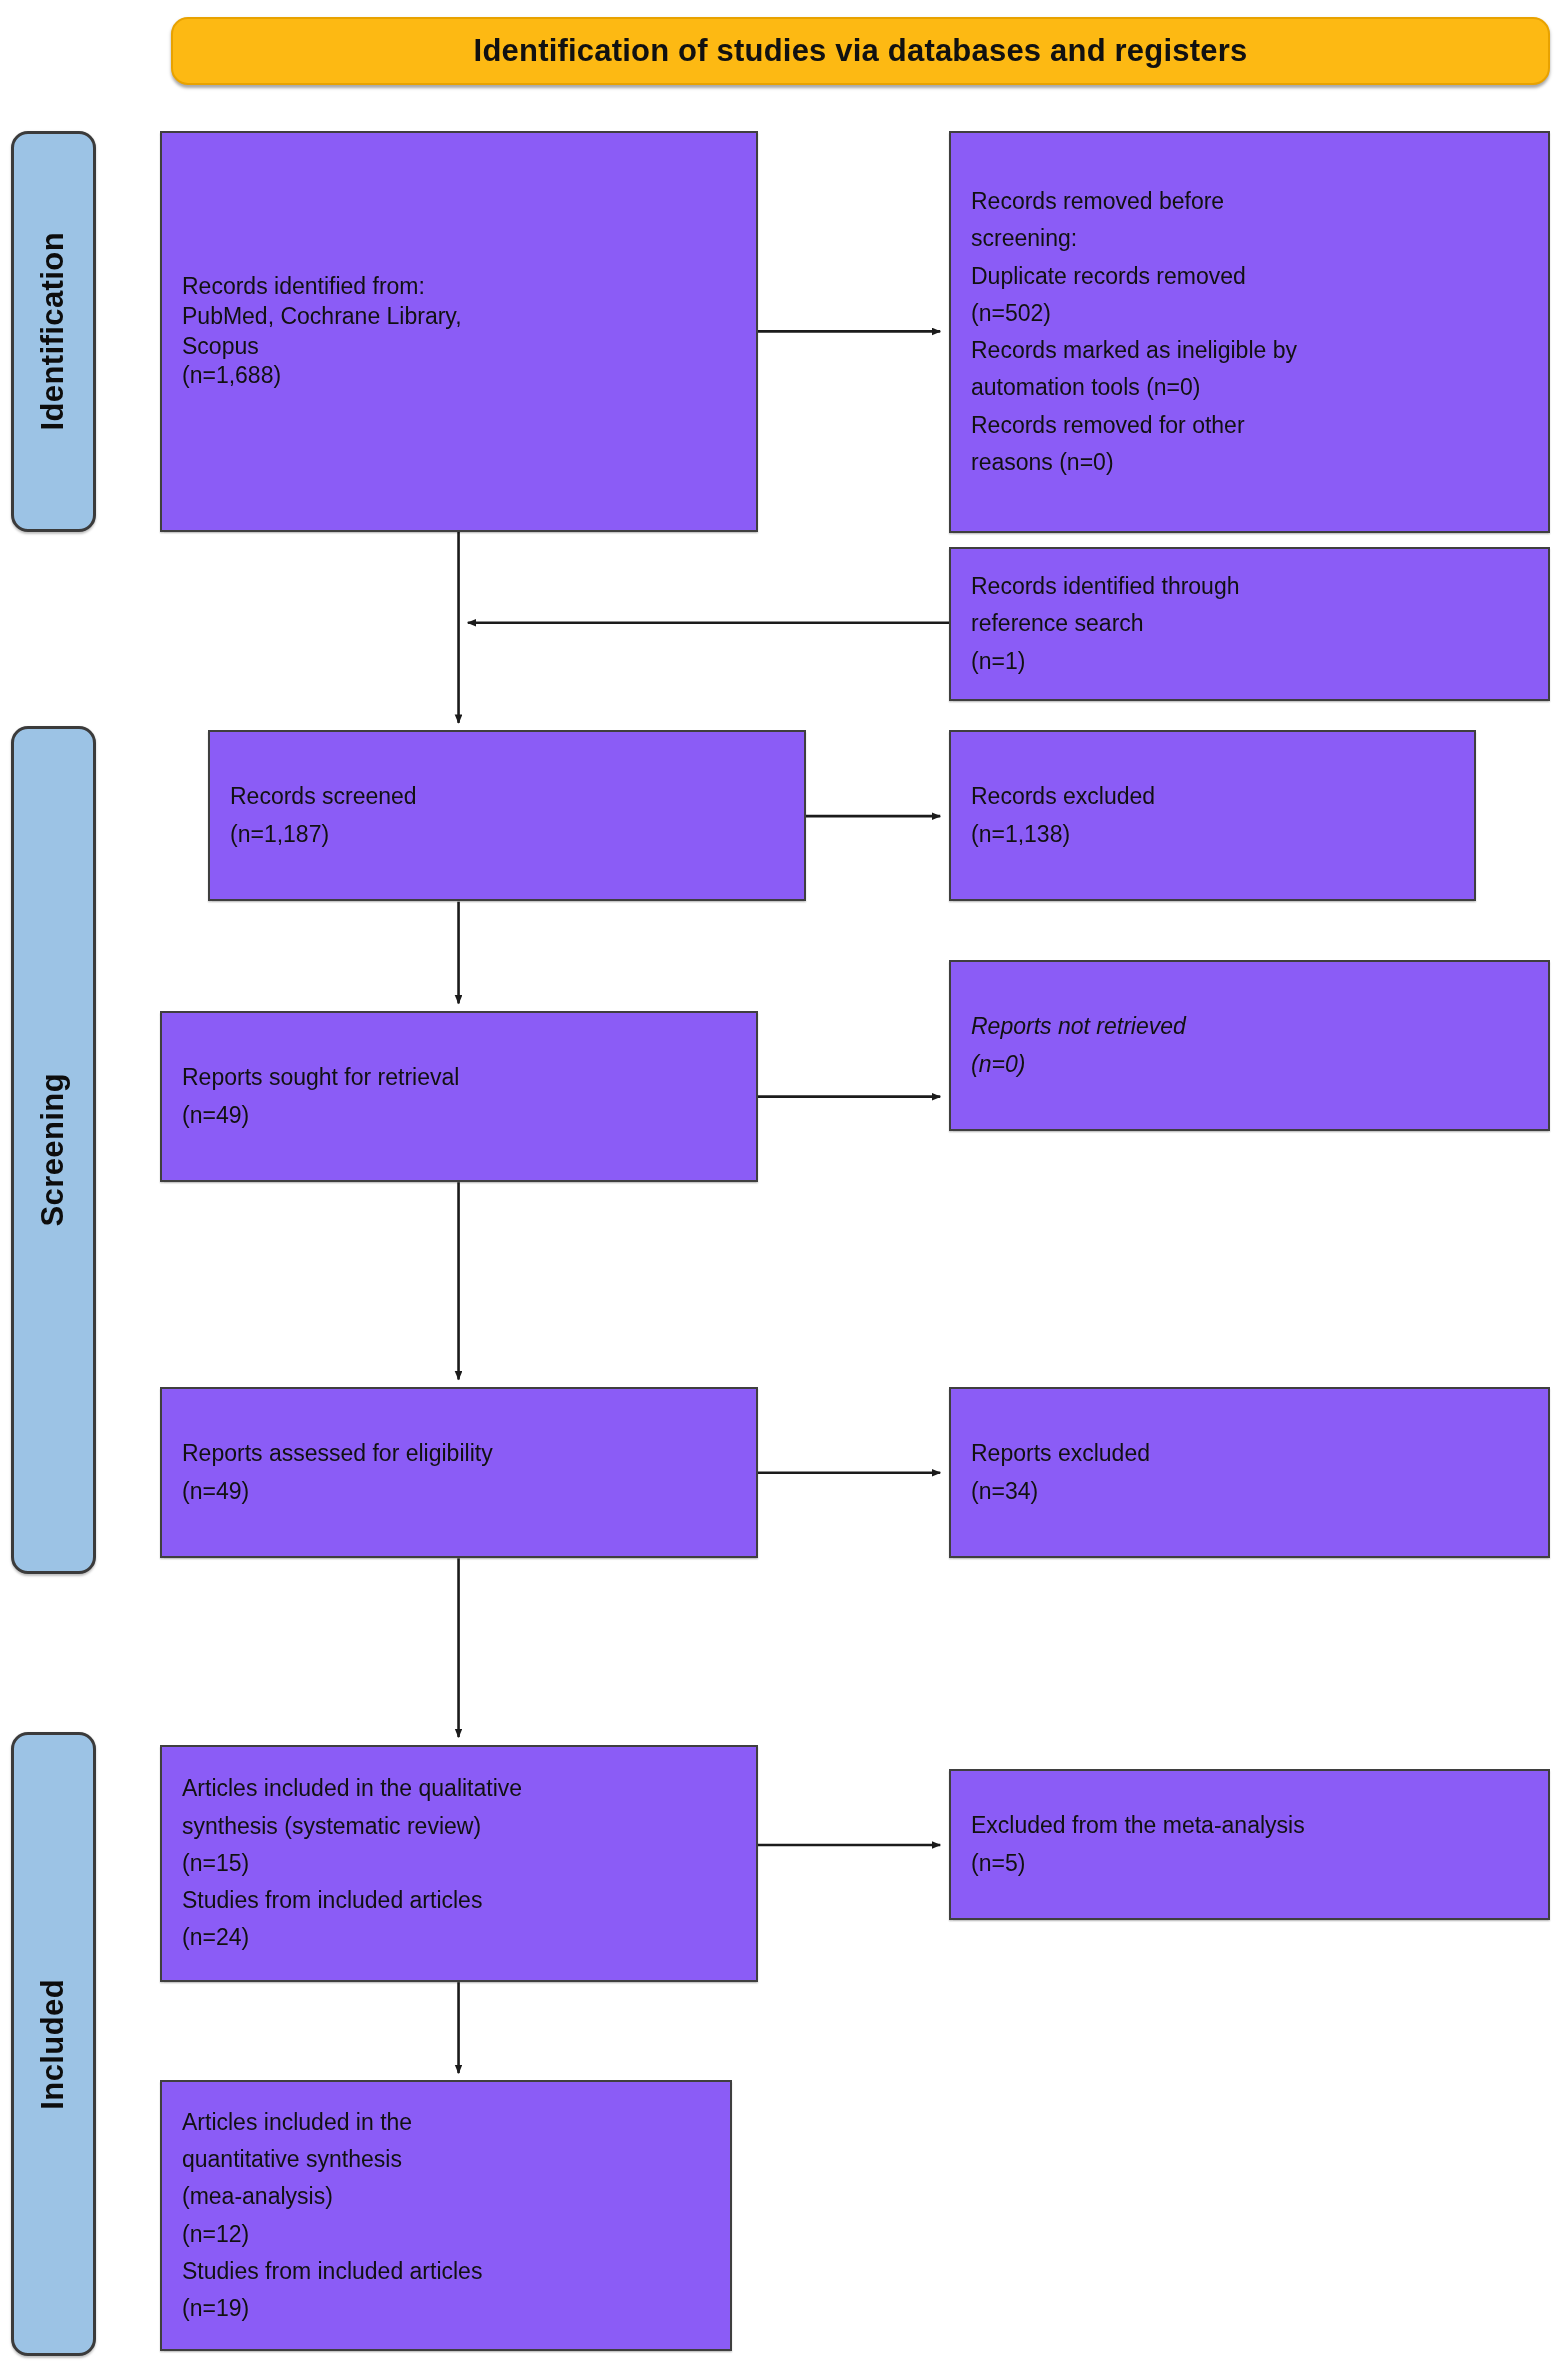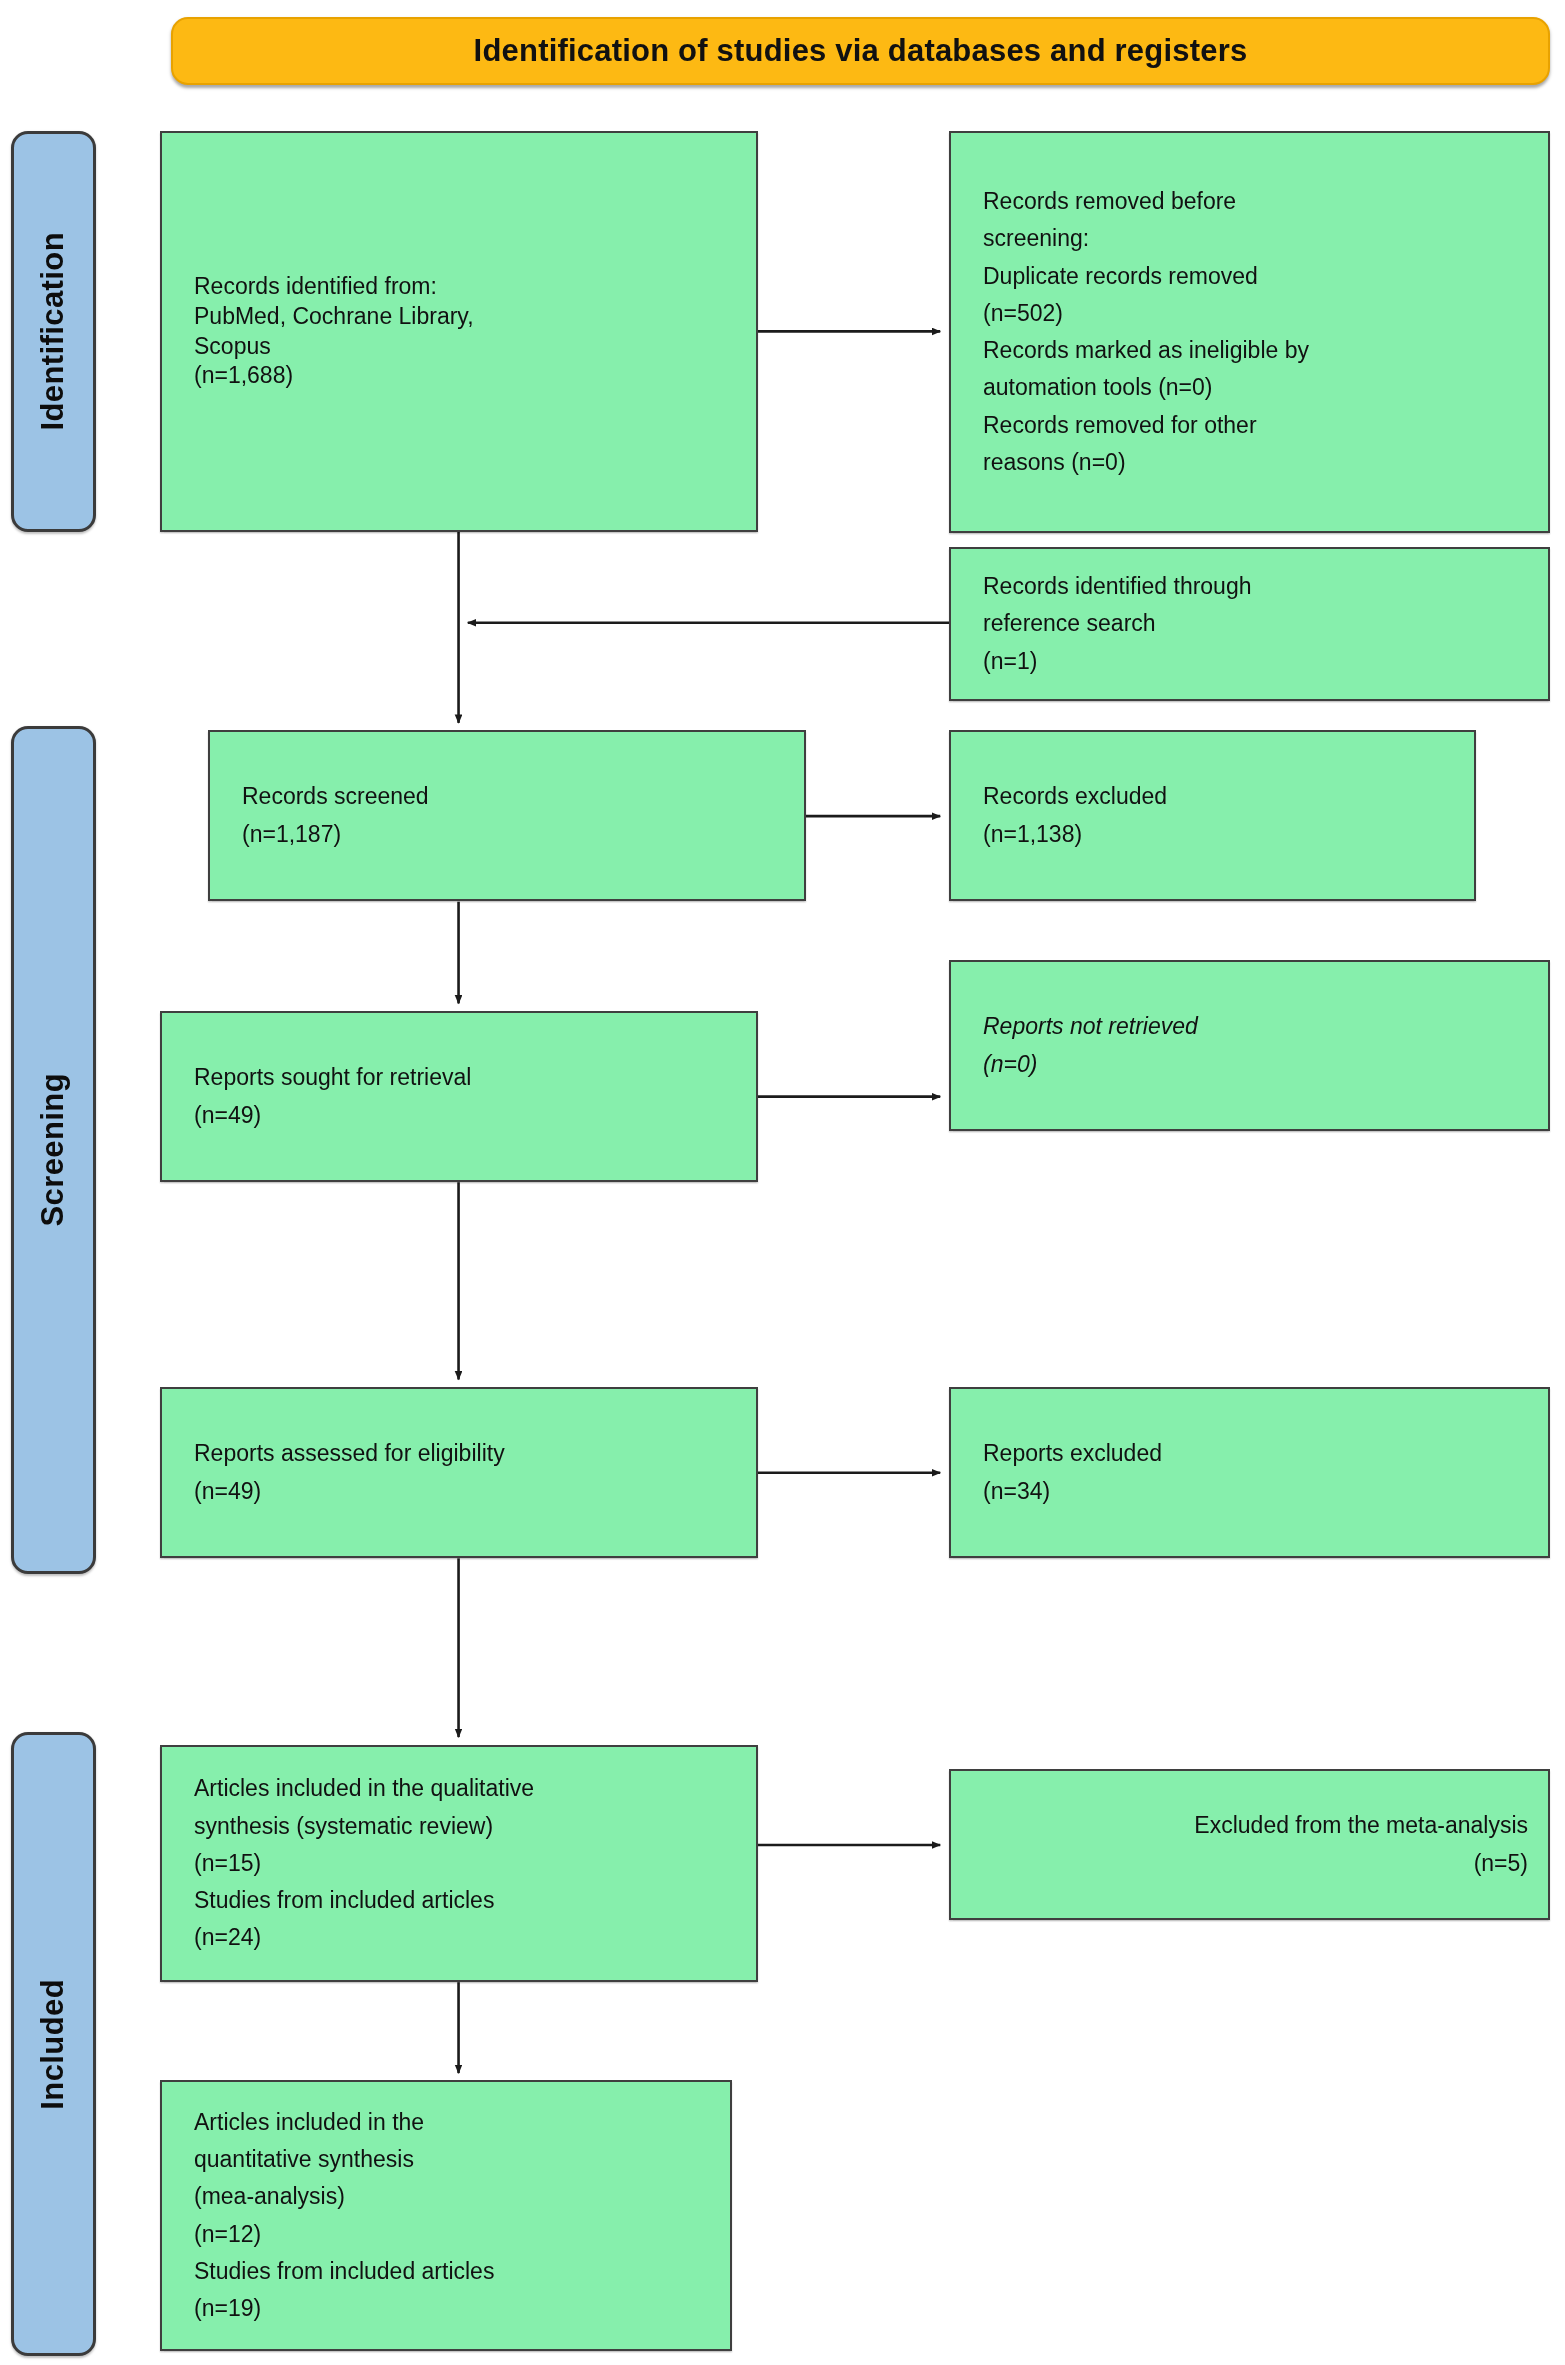--- a/index.html
+++ b/index.html
@@ -65,27 +65,26 @@
     letter-spacing: 0.4px;
     white-space: nowrap;
   }
   #stage-identification { top: 131px;  height: 401px; }
   #stage-screening      { top: 726px;  height: 848px; }
   #stage-included       { top: 1732px; height: 624px; }
 
   
   .box {
     position: absolute;
-    background: #86efac;
+    background: #8b5cf6;
     border: 2.3px solid #3F3F3F;
     box-sizing: border-box;
     box-shadow: 0 1.5px 1.5px rgba(0,0,0,0.22);
     display: flex;
     align-items: center;
-    padding-left: 12px;
   }
   .box-inner {
     padding: 0 20px;
     width: 100%;
     box-sizing: border-box;
   }
   .line {
     font-size: 23px;
     color: #111111;
     line-height: 1.30;
@@ -100,21 +99,21 @@
   #box-eligibility    { left: 160px; top: 1387px; width: 598px; height: 171px; }
   #box-qualitative    { left: 160px; top: 1745px; width: 598px; height: 237px; }
   #box-quantitative   { left: 160px; top: 2080px; width: 572px; height: 271px; }
 
   
   #box-removed        { left: 949px; top: 131px;  width: 601px; height: 402px; }
   #box-reference      { left: 949px; top: 547px;  width: 601px; height: 154px; }
   #box-rec-excluded   { left: 949px; top: 730px;  width: 527px; height: 171px; }
   #box-not-retrieved  { left: 949px; top: 960px; width: 601px; height: 171px; font-style: italic; }
   #box-rep-excluded   { left: 949px; top: 1387px; width: 601px; height: 171px; }
-  #box-meta-excluded  { left: 949px; top: 1769px; width: 601px; height: 151px; text-align: right; }
+  #box-meta-excluded  { left: 949px; top: 1769px; width: 601px; height: 151px; }
 
   
   #connectors {
     position: absolute;
     left: 0;
     top: 0;
     width: 1566px;
     height: 2366px;
     pointer-events: none;
   }

